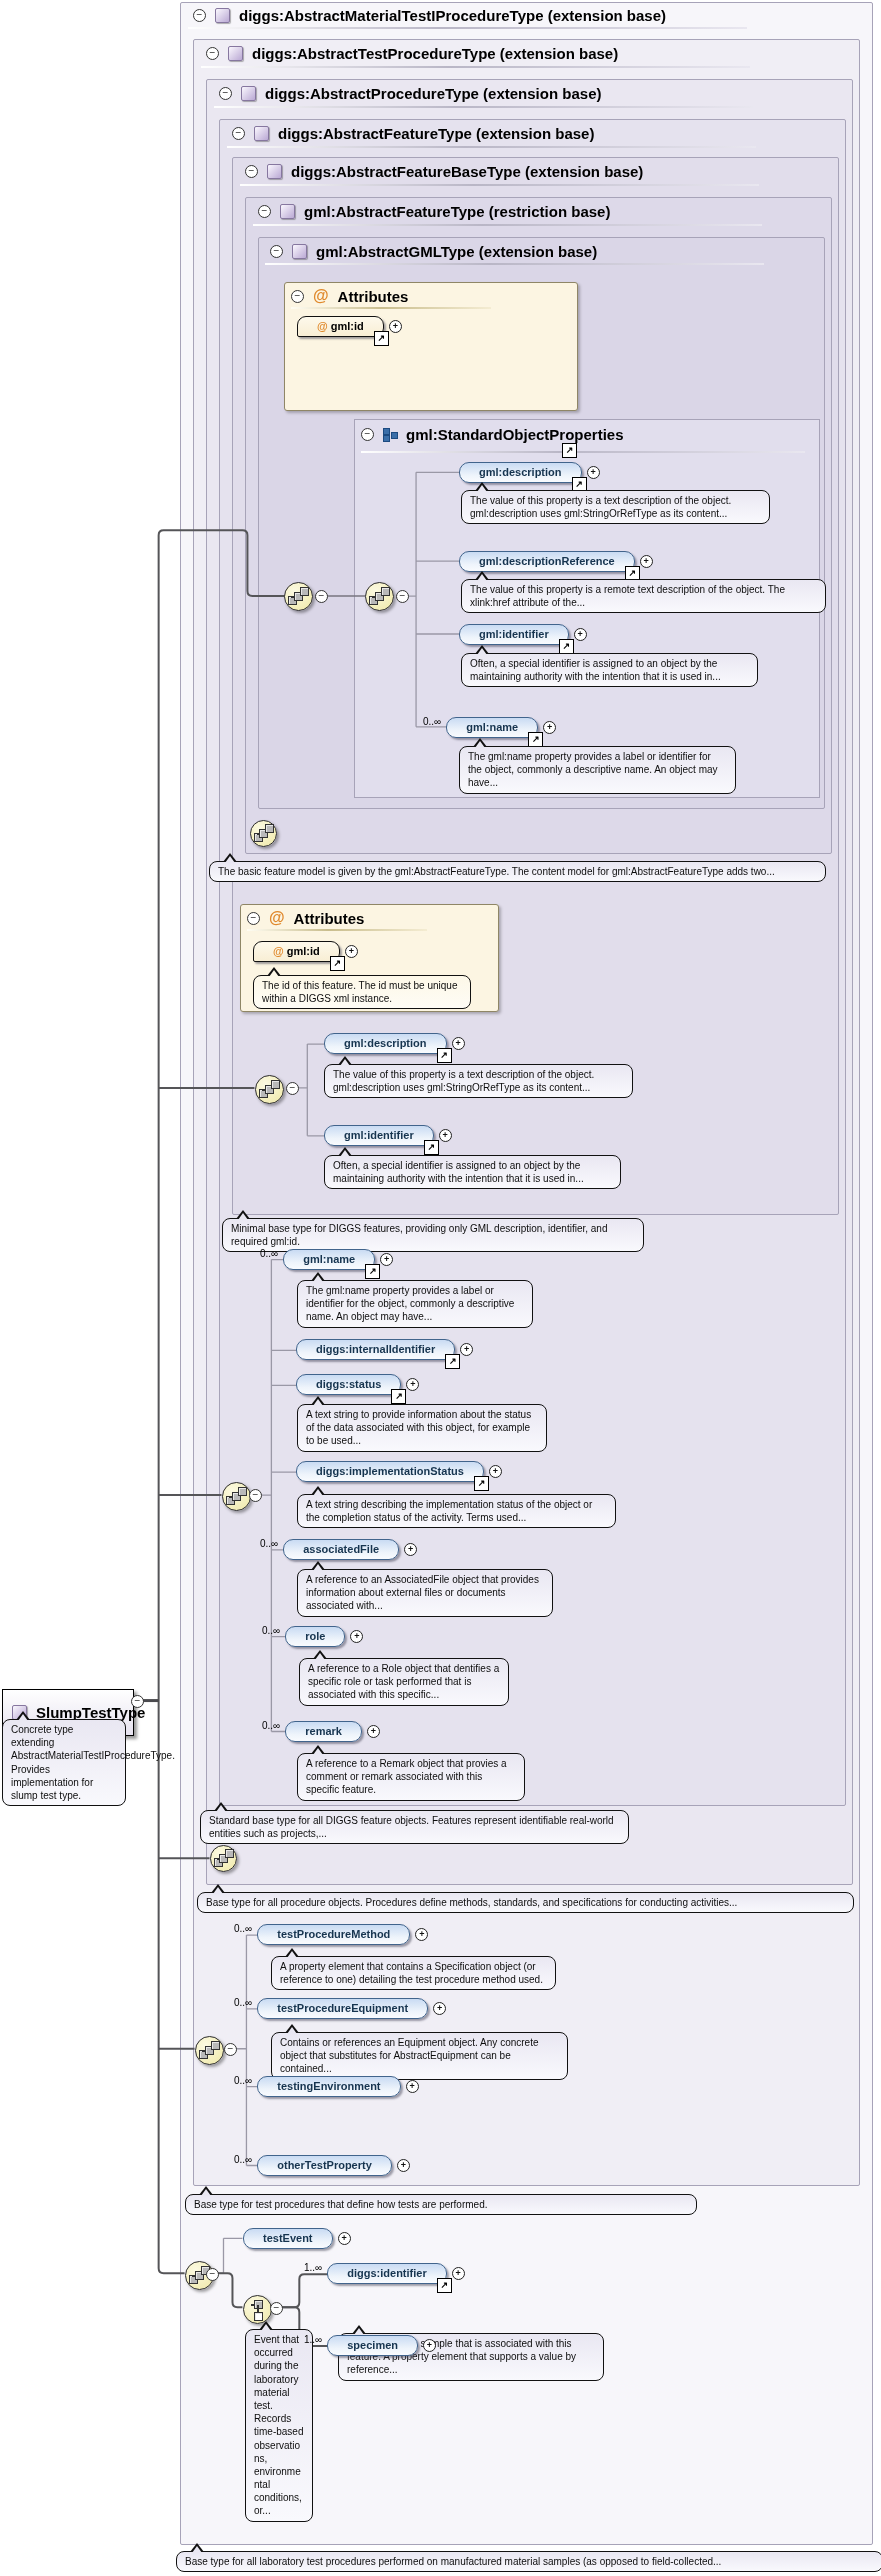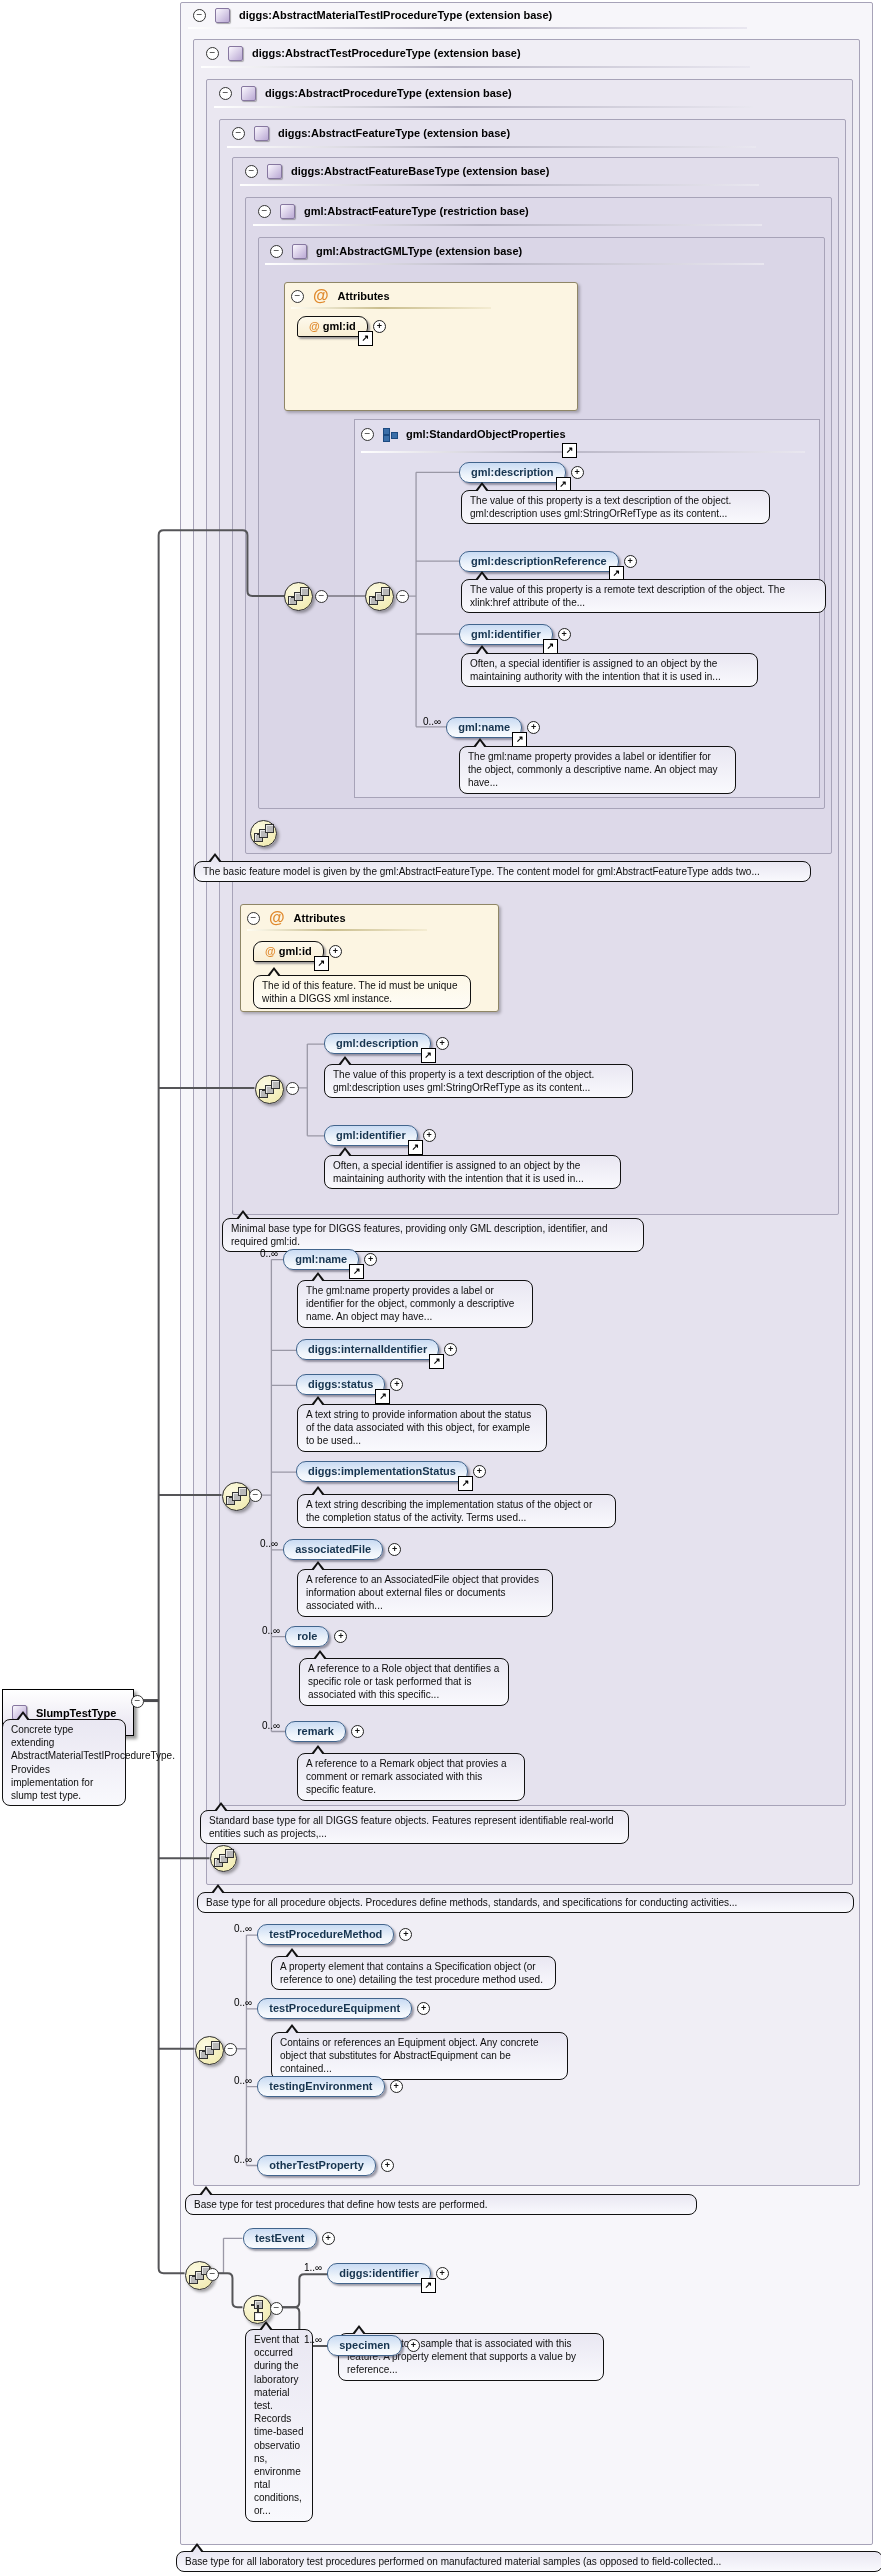--- a/index.html
+++ b/index.html
@@ -8,26 +8,26 @@
   .box{position:absolute;background:rgba(203,198,224,0.16);border:1px solid #a7a3b8;
        border-radius:2px;z-index:1;}
   .gbox{position:absolute;background:rgba(232,230,242,0.55);border:1px solid #a7a3b8;z-index:2;}
   .abox{position:absolute;background:#fcf5e2;border:1px solid #8f8666;border-radius:3px;
         box-shadow:2px 2px 3px rgba(0,0,0,0.25);z-index:2;}
   .boxhdr{position:absolute;display:flex;align-items:center;gap:9px;height:22px;z-index:4;}
   .toggle{width:11px;height:11px;border:1px solid #333;border-radius:50%;background:#fff;
           font-size:10px;line-height:10px;text-align:center;color:#222;flex:none;z-index:6;}
   .typeicon{width:13px;height:13px;border:1px solid #86779f;border-radius:2px;flex:none;
             background:linear-gradient(135deg,#f4f0fa 10%,#c0b0d8 90%);box-shadow:1px 1px 1px rgba(0,0,0,.3);}
-  .boxlbl{font-size:11px;font-weight:bold;color:#000;white-space:nowrap;}
+  .boxlbl{font-size:15px;font-weight:bold;color:#000;white-space:nowrap;}
   .hdrline{position:absolute;height:2px;z-index:3;
            background:linear-gradient(to right,#ffffff,#b9b6c6 45%,#e9e7f0);}
   .pillrow{position:absolute;display:flex;align-items:center;gap:5px;z-index:4;}
   .card{font-size:10px;color:#000;transform:translateY(-6px);white-space:nowrap;}
-  .pill{position:relative;height:19px;line-height:19px;padding:0 11px;white-space:nowrap;
+  .pill{position:relative;height:19px;line-height:19px;padding:0 19px;white-space:nowrap;
         background:linear-gradient(#c9dbf3,#eef4fb 65%,#f9fbfe);border:1.5px solid #41648c;
         border-radius:10px;font-size:11px;font-weight:bold;color:#16344f;
         box-shadow:2px 2px 2px rgba(50,50,70,0.45);}
   .pill.attr{background:linear-gradient(#fdf9ec,#f8eed4);border-color:#111;color:#000;
              border-radius:9px 9px 9px 2px;}
   .at{color:#e0892c;font-weight:bold;}
   .pm{width:11px;height:11px;border:1px solid #222;border-radius:50%;background:#fff;
       font-size:9px;line-height:10px;text-align:center;font-weight:bold;color:#111;flex:none;z-index:6;}
   .exp{position:absolute;right:-6px;bottom:-10px;width:13px;height:13px;background:#fff;
        border:1.5px solid #000;font-size:9px;line-height:12px;text-align:center;font-weight:bold;color:#000;}
@@ -207,21 +207,21 @@
       <span class="sq" style="left:15px;top:4px;"></span>
   </div>
   <div class="toggle" style="position:absolute;left:396px;top:590px;">−</div>
 
   <div class="comp" style="left:250px;top:820px;width:25px;height:25px;">
     <span class="sq" style="left:3px;top:12px;"></span>
       <span class="bar" style="left:6px;top:12px;width:11px;"></span>
     <span class="sq" style="left:8px;top:8px;"></span>
       <span class="sq" style="left:14px;top:3px;"></span>
   </div>
-  <div class="tip" style="left:194px;top:861px;width:599px;">The basic feature model is given by the gml:AbstractFeatureType. The content model for gml:AbstractFeatureType adds two...</div>
+  <div class="tip" style="left:209px;top:861px;width:599px;">The basic feature model is given by the gml:AbstractFeatureType. The content model for gml:AbstractFeatureType adds two...</div>
 
   <div class="abox" style="left:240px;top:904px;width:257px;height:106px;"></div>
   <div class="boxhdr" style="left:247px;top:907px;">
     <span class="toggle">−</span>
     <span class="at">@</span>
     <span class="boxlbl">Attributes</span>
   </div>
   <div class="hdrline" style="left:247px;top:929px;width:180px;background:linear-gradient(to right,#fffdf3,#c9bd8d 45%,#f4ecd2);"></div>
   <div class="pillrow" style="left:253px;top:941px;">
     <span class="pill attr"><span class="at">@</span> <span>gml:id</span>

